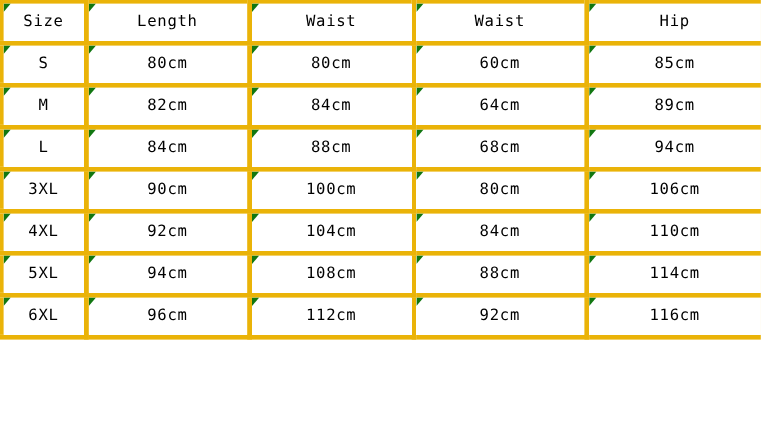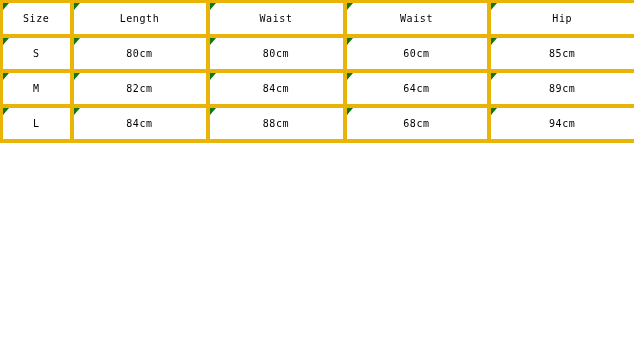--- a/index.html
+++ b/index.html
@@ -31,21 +31,21 @@
 
   #size-chart-table th,
   #size-chart-table td {
     position: relative;
     height: 31px;
     padding: 0;
     border: 4px solid #eab308;
     background: #ffffff;
     color: #000000;
     font-weight: normal;
-    font-size: 10px;
+    font-size: 13px;
     line-height: 31px;
     text-align: center;
     vertical-align: middle;
     letter-spacing: 0.6px;
     white-space: nowrap;
     overflow: hidden;
   }
 
   
   #size-chart-table tr:first-child th { border-top-width: 3px; }
@@ -174,14 +174,102 @@
       </td>
       <td>
         <span class="corner-mark"></span>
         <span class="cell-text">68cm</span>
       </td>
       <td>
         <span class="corner-mark"></span>
         <span class="cell-text">94cm</span>
       </td>
     </tr>
+    <tr>
+      <td>
+        <span class="corner-mark"></span>
+        <span class="cell-text">3XL</span>
+      </td>
+      <td>
+        <span class="corner-mark"></span>
+        <span class="cell-text">90cm</span>
+      </td>
+      <td>
+        <span class="corner-mark"></span>
+        <span class="cell-text">100cm</span>
+      </td>
+      <td>
+        <span class="corner-mark"></span>
+        <span class="cell-text">80cm</span>
+      </td>
+      <td>
+        <span class="corner-mark"></span>
+        <span class="cell-text">106cm</span>
+      </td>
+    </tr>
+    <tr>
+      <td>
+        <span class="corner-mark"></span>
+        <span class="cell-text">4XL</span>
+      </td>
+      <td>
+        <span class="corner-mark"></span>
+        <span class="cell-text">92cm</span>
+      </td>
+      <td>
+        <span class="corner-mark"></span>
+        <span class="cell-text">104cm</span>
+      </td>
+      <td>
+        <span class="corner-mark"></span>
+        <span class="cell-text">84cm</span>
+      </td>
+      <td>
+        <span class="corner-mark"></span>
+        <span class="cell-text">110cm</span>
+      </td>
+    </tr>
+    <tr>
+      <td>
+        <span class="corner-mark"></span>
+        <span class="cell-text">5XL</span>
+      </td>
+      <td>
+        <span class="corner-mark"></span>
+        <span class="cell-text">94cm</span>
+      </td>
+      <td>
+        <span class="corner-mark"></span>
+        <span class="cell-text">108cm</span>
+      </td>
+      <td>
+        <span class="corner-mark"></span>
+        <span class="cell-text">88cm</span>
+      </td>
+      <td>
+        <span class="corner-mark"></span>
+        <span class="cell-text">114cm</span>
+      </td>
+    </tr>
+    <tr>
+      <td>
+        <span class="corner-mark"></span>
+        <span class="cell-text">6XL</span>
+      </td>
+      <td>
+        <span class="corner-mark"></span>
+        <span class="cell-text">96cm</span>
+      </td>
+      <td>
+        <span class="corner-mark"></span>
+        <span class="cell-text">112cm</span>
+      </td>
+      <td>
+        <span class="corner-mark"></span>
+        <span class="cell-text">92cm</span>
+      </td>
+      <td>
+        <span class="corner-mark"></span>
+        <span class="cell-text">116cm</span>
+      </td>
+    </tr>
   </tbody>
 </table>
 
 </body></html>

